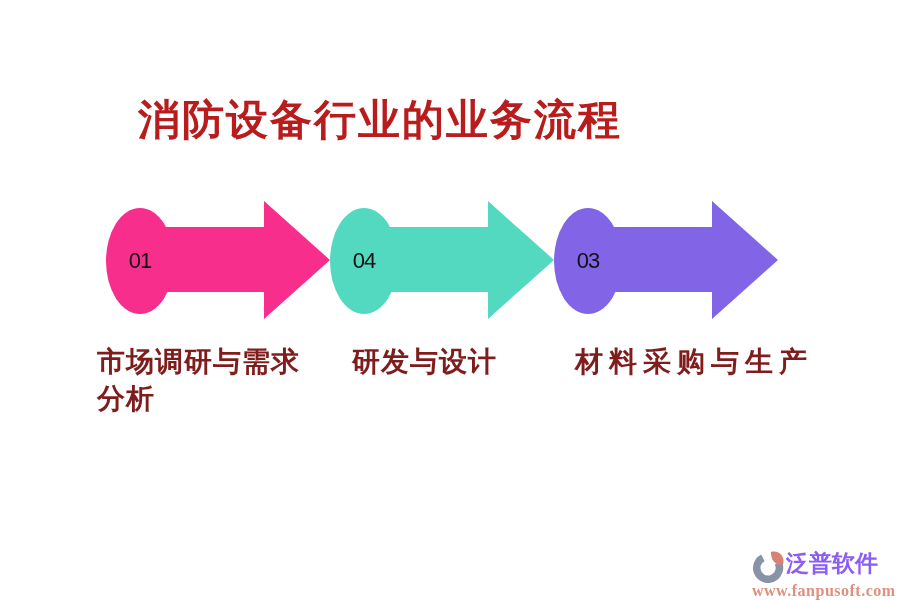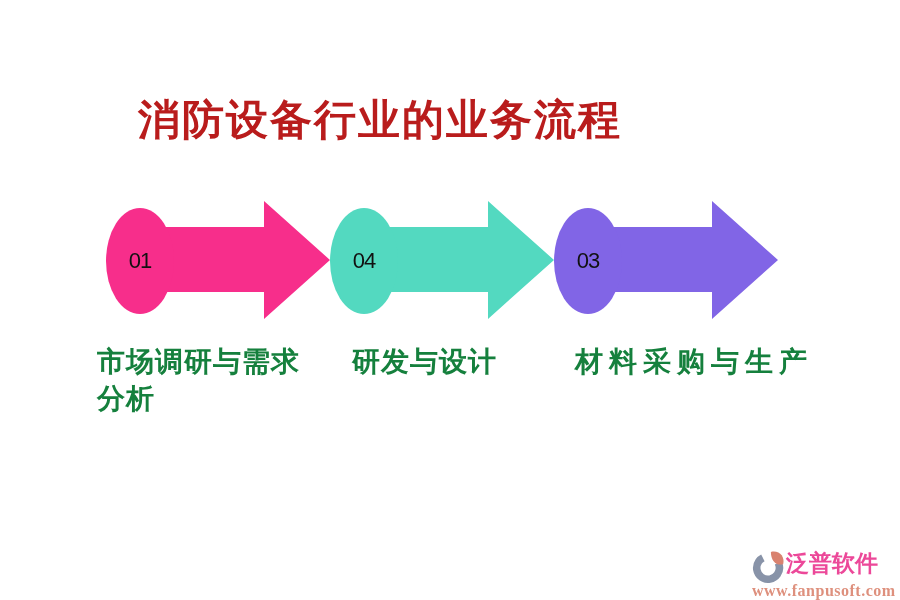--- a/index.html
+++ b/index.html
@@ -46,21 +46,21 @@
     letter-spacing: -1px;
     color: #111111;
   }
   .step-label {
     position: absolute;
     top: 343px;
     margin: 0;
     font-size: 28px;
     font-weight: 700;
     line-height: 37px;
-    color: #15803d;
+    color: #7f1d1d;
     font-family: "Liberation Serif", serif;
     letter-spacing: 1px;
   }
   .label-1 { left: 97px;  width: 220px; }
   .label-2 { left: 352px; width: 230px; }
   .label-3 { left: 575px; width: 280px; letter-spacing: 6px; }
   .watermark {
     position: absolute;
     left: 752px;
     top: 549px;
@@ -120,18 +120,18 @@
   <p class="step-label label-1">市场调研与需求分析</p>
   <p class="step-label label-2">研发与设计</p>
   <p class="step-label label-3">材料采购与生产</p>
 
   <div class="watermark">
     <div class="wm-row">
       <svg class="wm-icon" viewBox="0 0 36 38" aria-hidden="true">
         <circle cx="17" cy="20" r="12" fill="none" stroke-width="8" stroke-dasharray="56 20" stroke-dashoffset="-6" transform="rotate(-55 17 20)" stroke="#8893a8"></circle>
         <path d="M20 3 C29 1 35 8 33 16 C25 18 20 12 20 3 Z" fill="#d9826f"></path>
       </svg>
-      <span class="wm-brand" style="color: #ec4899; text-align: center;">泛普软件</span>
+      <span class="wm-brand" style="color: #8b5cf6; text-align: center;">泛普软件</span>
     </div>
     <div class="wm-url" style="color: rgb(222, 144, 125);">www.fanpusoft.com</div>
   </div>
 
 </div>
 
 </body></html>

